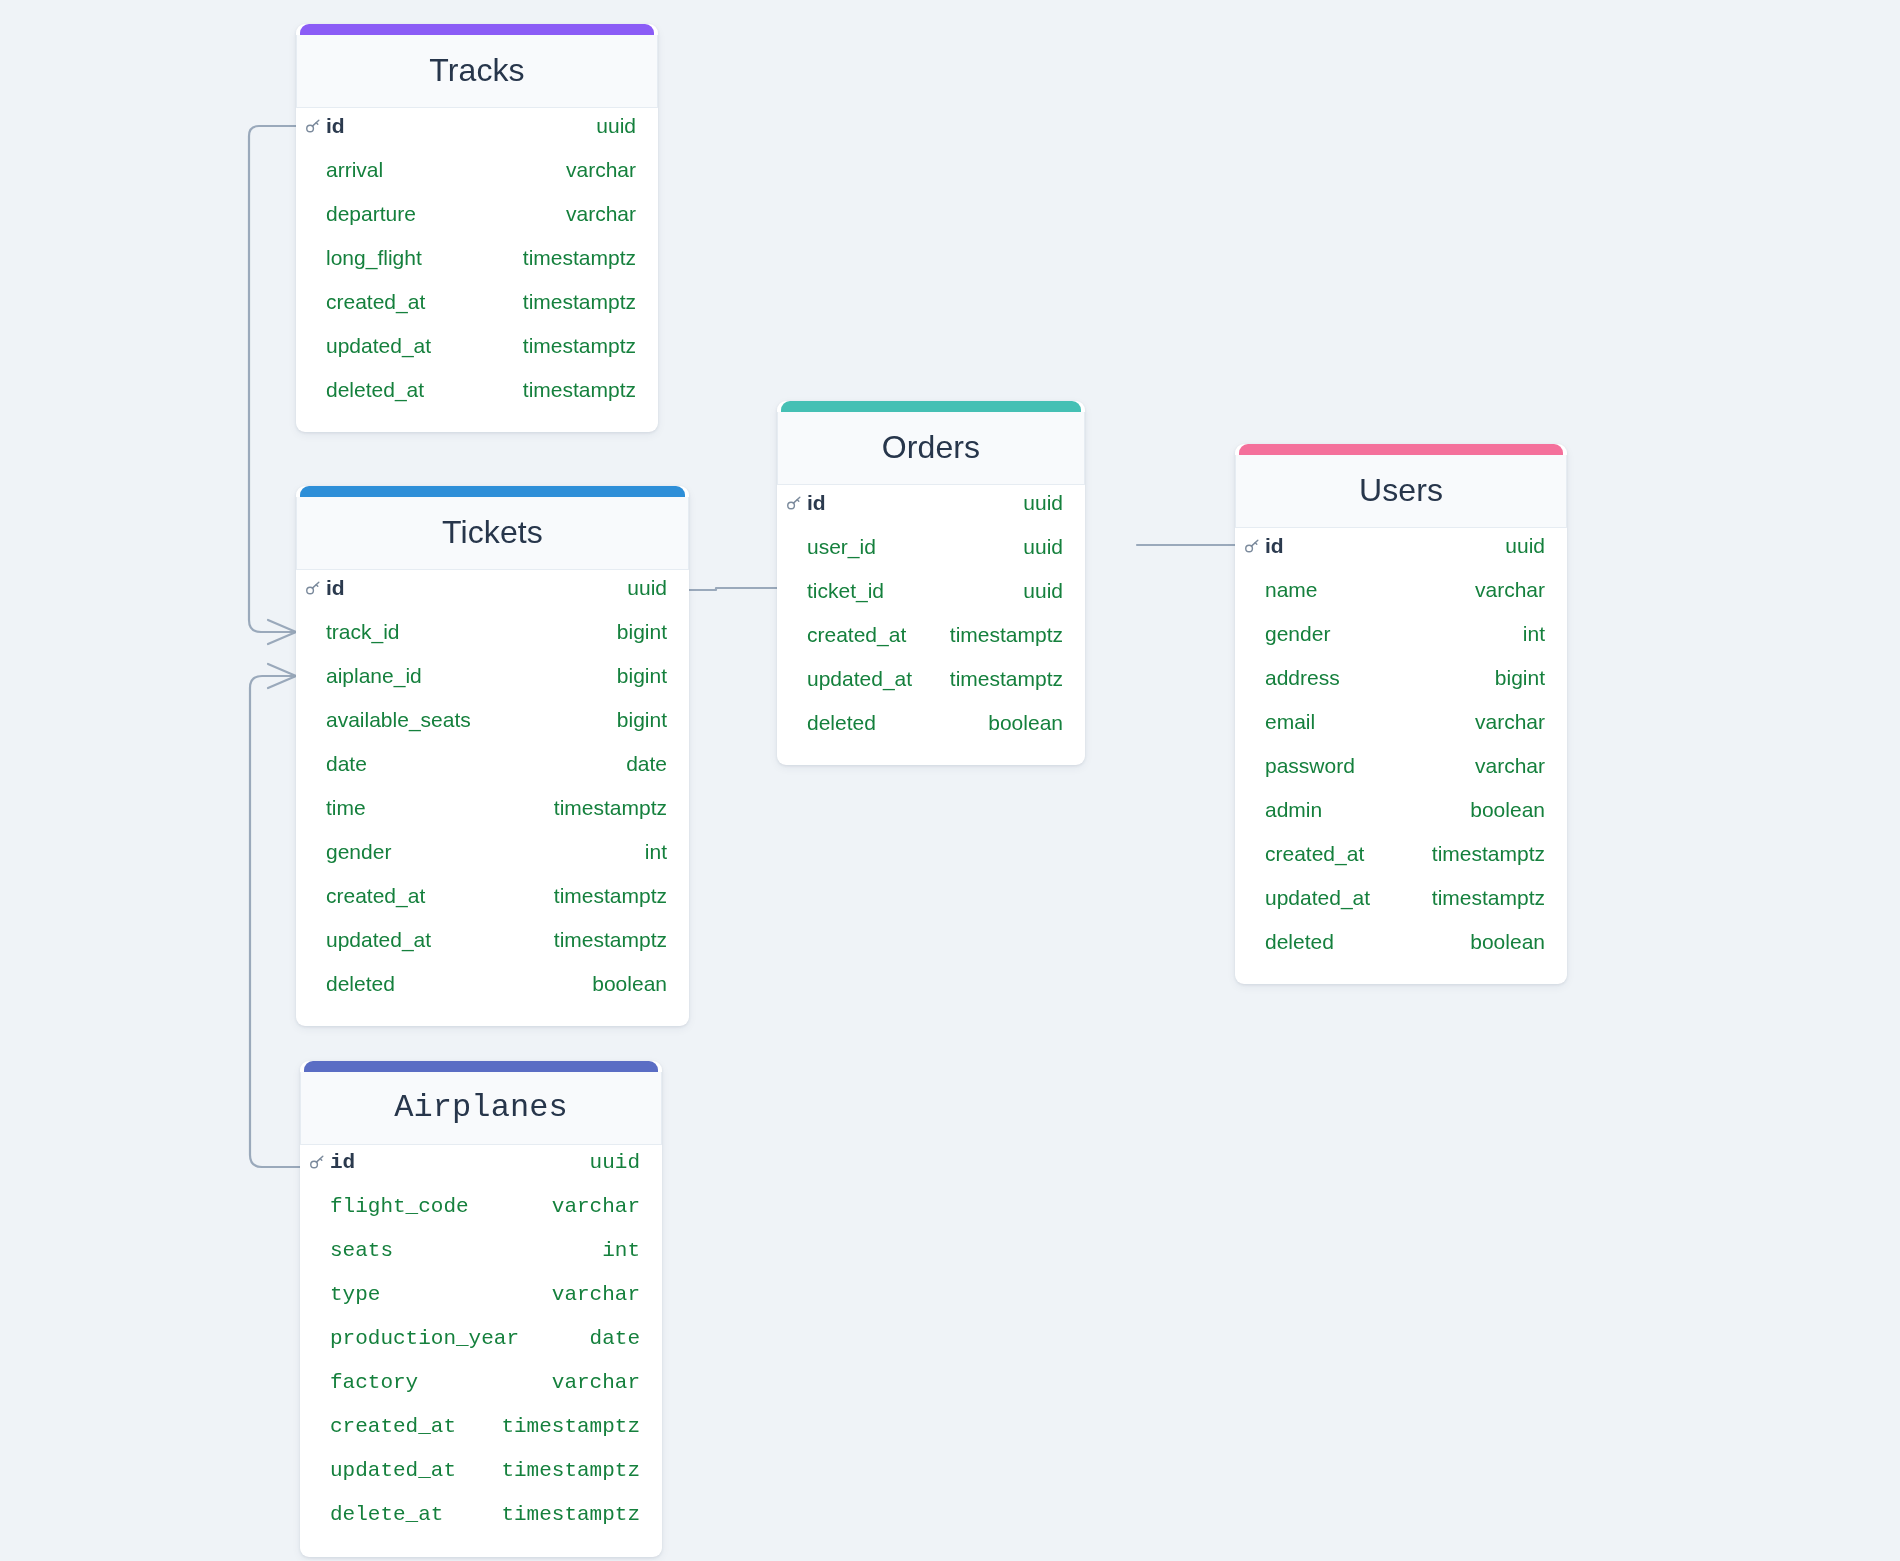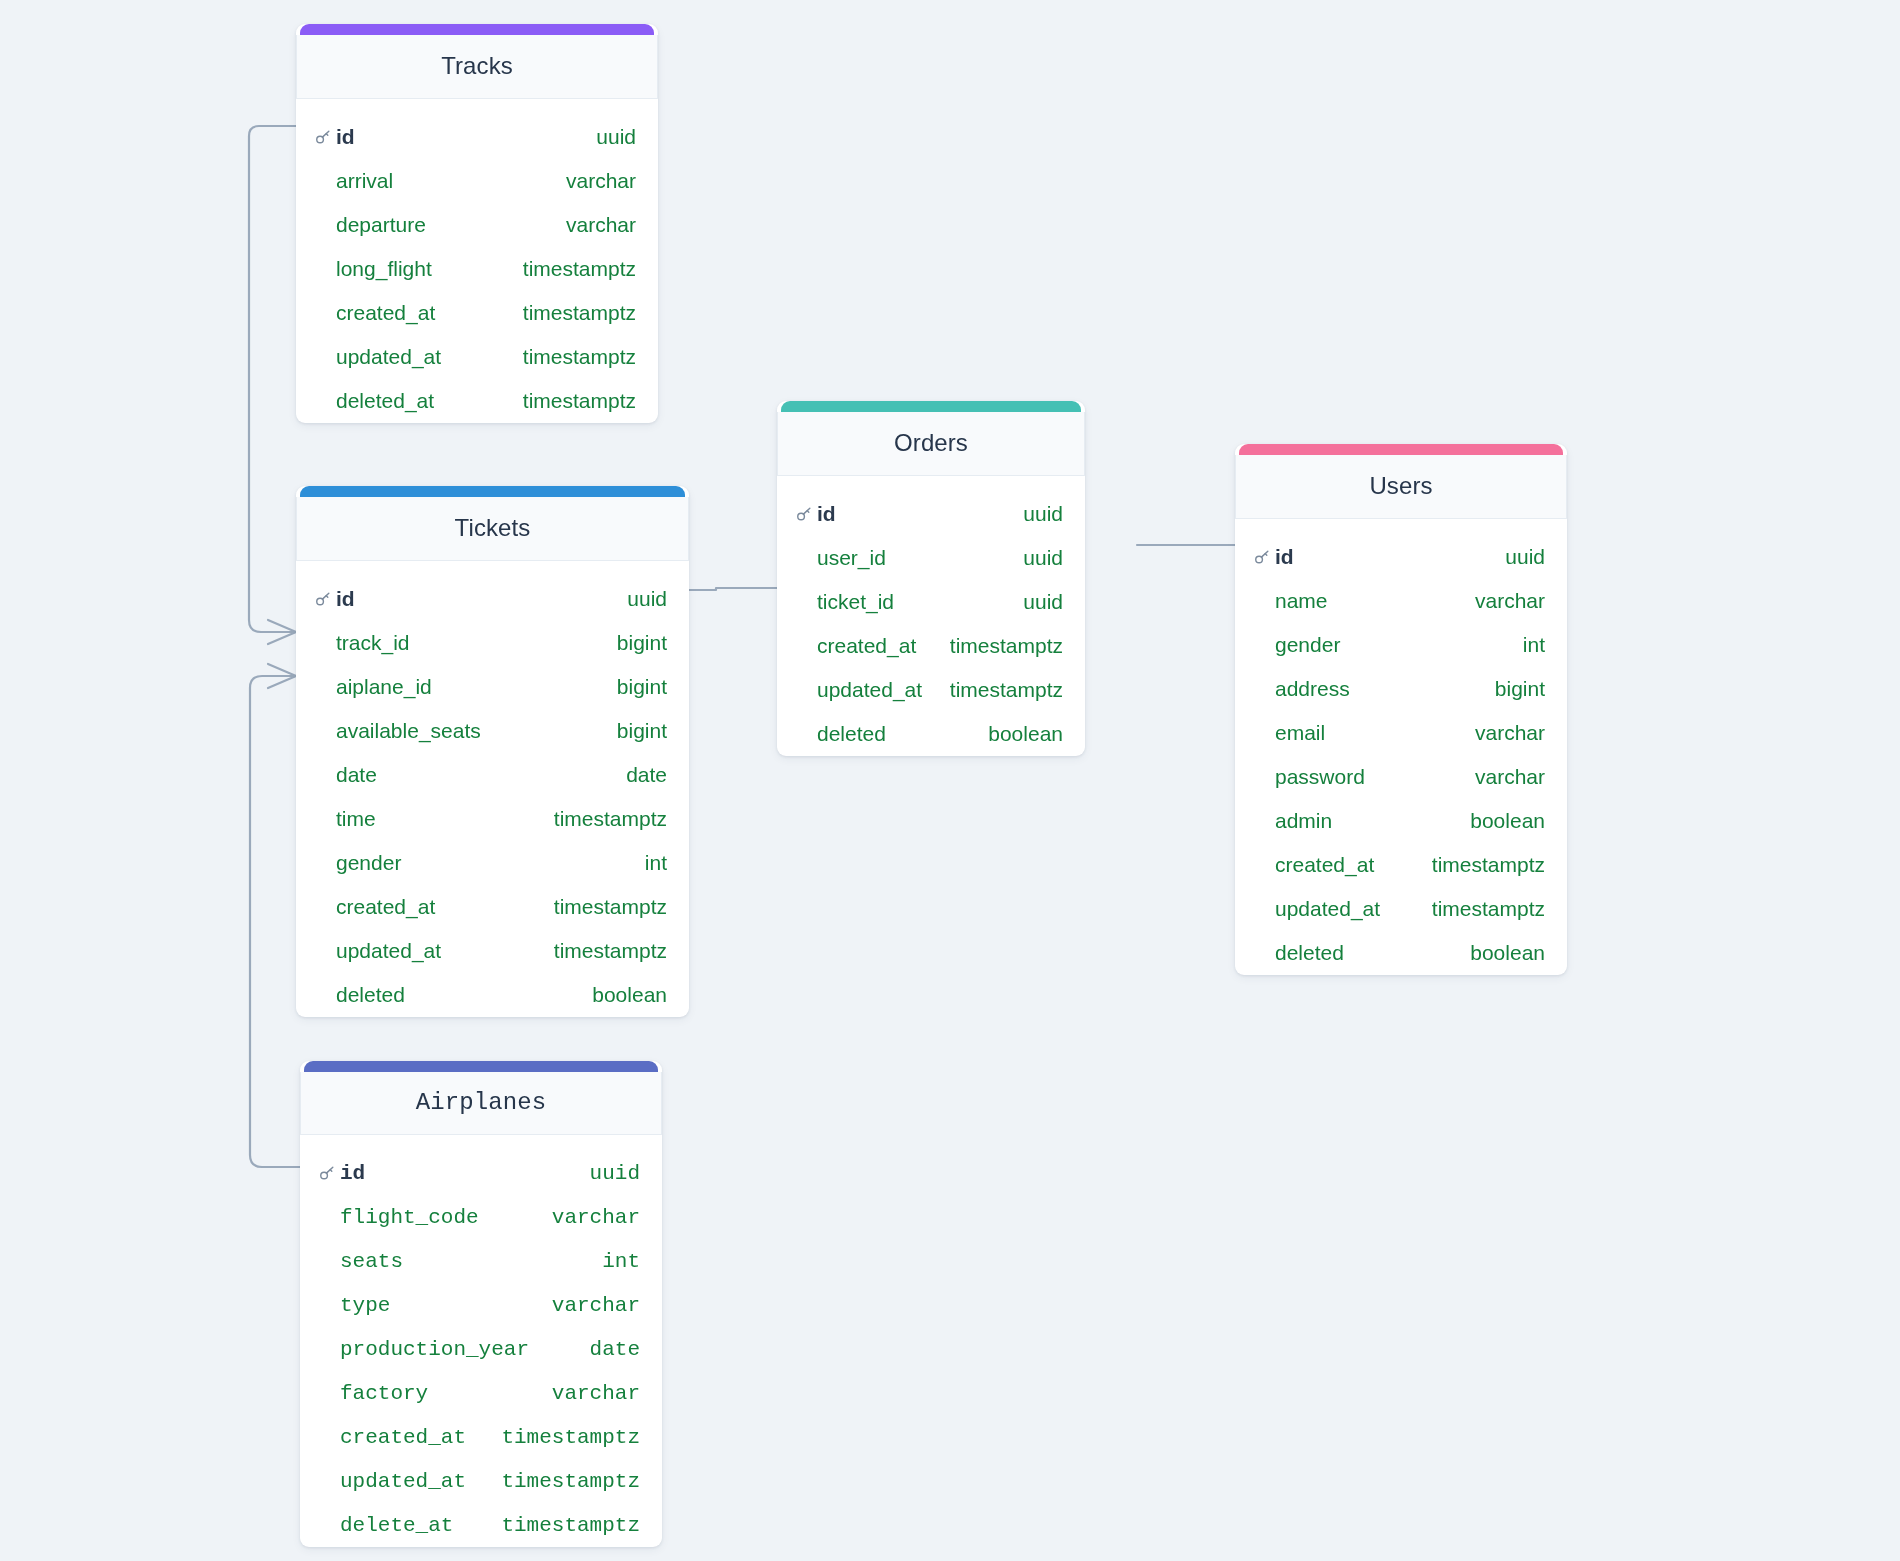--- a/index.html
+++ b/index.html
@@ -46,35 +46,35 @@
     border-top-left-radius: 9px;
     border-top-right-radius: 9px;
     margin: 0 4px;
   }
 
   .card-title {
     background: #f8fafc;
     border: 1px solid #e6ecf2;
     border-top: none;
     text-align: center;
-    font-size: 24px;
+    font-size: 32px;
     color: #27364b;
     padding: 17px 0 18px 0;
     letter-spacing: 0.1px;
   }
 
   .fields {
     padding: 6px 0 10px 0;
   }
 
   .field-row {
     display: flex;
-    align-items: flex-end;
+    align-items: flex-start;
     height: 44px;
-    padding: 0 22px 0 18px;
+    padding: 0 22px 0 8px;
     box-sizing: border-box;
   }
 
   .field-left {
     display: flex;
     align-items: center;
     flex: 1 1 auto;
     min-width: 0;
   }
 

